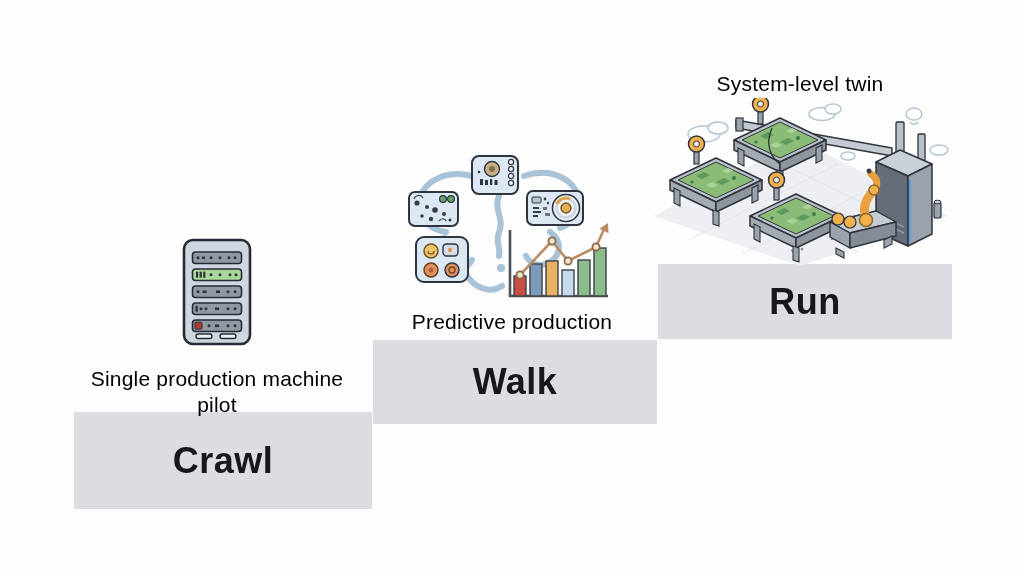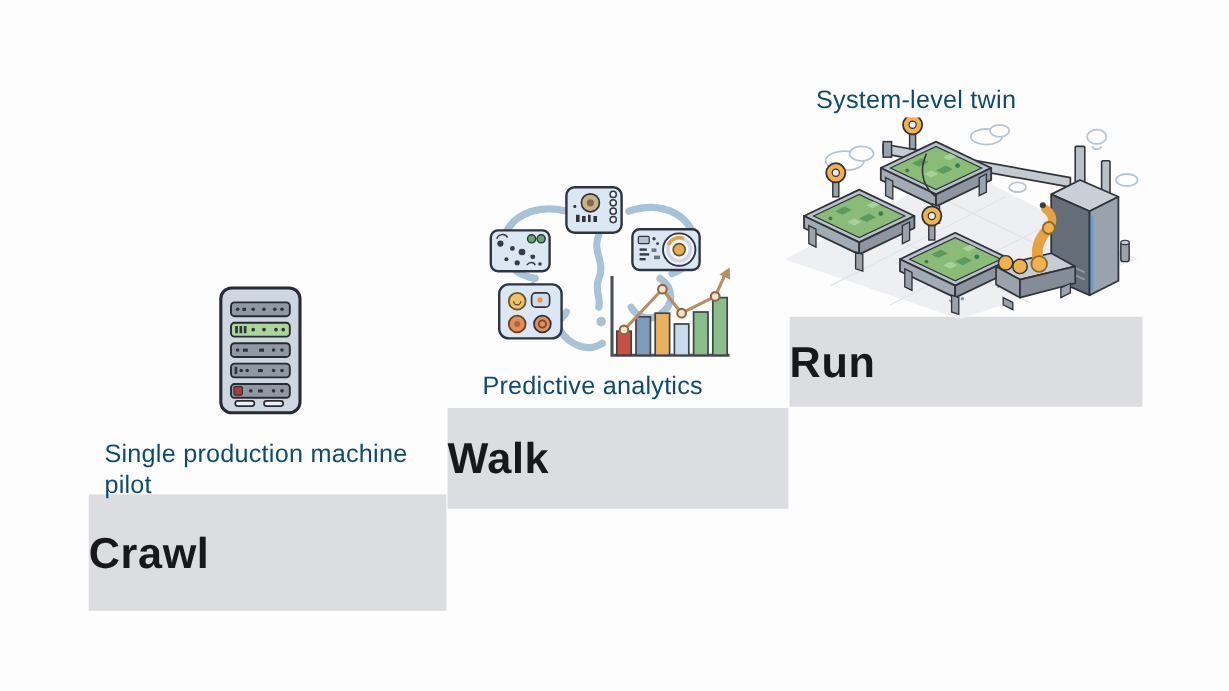--- a/index.html
+++ b/index.html
@@ -3,27 +3,27 @@
 <meta charset="utf-8">
 <style>
   html,body{margin:0;padding:0;background:#ffffff;}
   .canvas{
     position:relative;width:1024px;height:576px;overflow:hidden;
     background:#fdfdfd;
     font-family:"Liberation Sans",sans-serif;
   }
   .step{
     position:absolute;background:#dcdde0;
-    display:flex;align-items:center;
+    display:flex;align-items:center;justify-content:center;
   }
   .step-label{
     font-weight:700;font-size:36px;color:#17181b;letter-spacing:.5px;
   }
   .caption{
-    position:absolute;text-align:left;font-size:21px;color:#0c4a6e;
+    position:absolute;text-align:center;font-size:21px;color:#000000;
     line-height:1.24;font-weight:400;letter-spacing:.2px;
   }
   .illus{position:absolute;}
 </style>
 </head>
 <body>
 
 <div class="canvas">
 
   <div class="step" style="left:74px;top:412px;width:298px;height:97px">
@@ -33,21 +33,21 @@
   <div class="step" style="left:373px;top:340px;width:284px;height:84px">
     <span class="step-label">Walk</span>
   </div>
 
   <div class="step" style="left:658px;top:264px;width:294px;height:75px">
     <span class="step-label">Run</span>
   </div>
 
   <div class="caption" style="left:87px;top:354px;width:260px;margin-top:12px;">Single production machine pilot</div>
 
-  <div class="caption" style="left:402px;top:309px;width:220px;">Predictive analytics</div>
+  <div class="caption" style="left:402px;top:309px;width:220px;">Predictive production</div>
 
   <div class="caption" style="left:680px;top:71px;width:240px;">System-level twin</div>
 
   <svg class="illus" style="left:180px;top:237px" width="74" height="110" viewBox="0 0 74 110">
     <g>
       <rect x="4" y="3" width="66" height="104" rx="9" fill="#ced6df" stroke="#272b33" stroke-width="2.6"></rect>
 
       <g>
         <rect x="12.5" y="15" width="49" height="11.5" rx="3" fill="#9098a3" stroke="#272b33" stroke-width="1.6"></rect>
         <circle cx="18" cy="20.7" r="1.5" fill="#2e323b"></circle>

